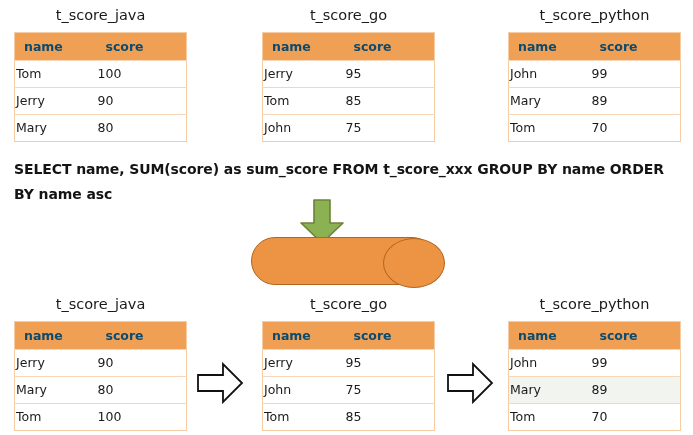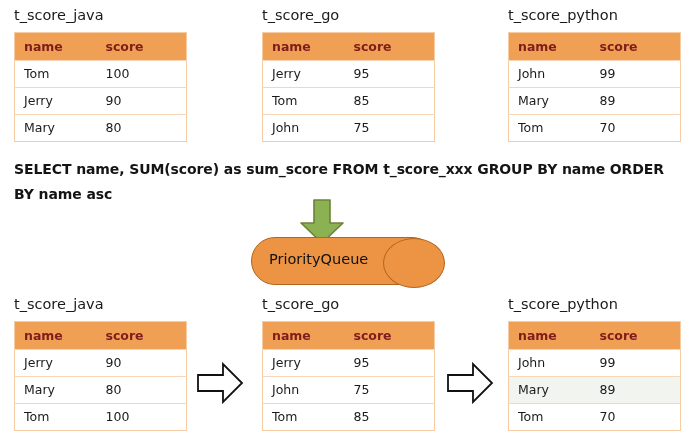--- a/index.html
+++ b/index.html
@@ -20,43 +20,44 @@
   .table-block {
     position: absolute;
   }
   .table-title {
     font-size: 14.5px;
     color: #1a1a1a;
     line-height: 1;
     white-space: nowrap;
     margin-bottom: 9px;
     font-family: "DejaVu Sans", "Liberation Sans", sans-serif;
+    text-align: center;
   }
   .data-table {
     border-collapse: collapse;
     table-layout: fixed;
     border: 1px solid #f6cca5;
     background: #ffffff;
   }
   .data-table th {
     background: #f0a054;
-    color: #7f1d1d;
+    color: #0c4a6e;
     font-size: 12.5px;
     font-weight: bold;
     text-align: left;
     padding: 5px 0 5px 9px;
     height: 17px;
     border: none;
     font-family: "DejaVu Sans", "Liberation Sans", sans-serif;
   }
   .data-table td {
     font-size: 12.5px;
     color: #1a1a1a;
     text-align: left;
-    padding: 4px 0 4px 9px;
+    padding: 4px 0 4px 1px;
     height: 18px;
     border-top: 1px solid #f8d5b6;
     background: #ffffff;
     font-family: "DejaVu Sans", "Liberation Sans", sans-serif;
   }
   .data-table tr.row-highlight td {
     background: #f2f4f0;
   }
   .col-name { width: 82px; }
   .col-score { width: 90px; }
@@ -229,21 +230,20 @@
 
 <div class="green-arrow">
   <svg width="60" height="46" viewBox="0 0 60 46" xmlns="http://www.w3.org/2000/svg">
     <polygon points="22,1 38,1 38,24 51,24 30,44 9,24 22,24" fill="#8cb152" stroke="#6b8239" stroke-width="1.6" stroke-linejoin="round"></polygon>
   </svg>
 </div>
 
 <div class="pq-wrap">
   <div class="pq-stadium"></div>
   <div class="pq-circle"></div>
-  <div class="pq-label">PriorityQueue</div>
 </div>
 
 <div class="table-block" id="bot-table-0" style="left: 14px; top: 297px;">
   <div class="table-title">t_score_java</div>
   <table class="data-table">
     <colgroup>
         <col class="col-name">
         <col class="col-score">
       </colgroup>
     <thead>

